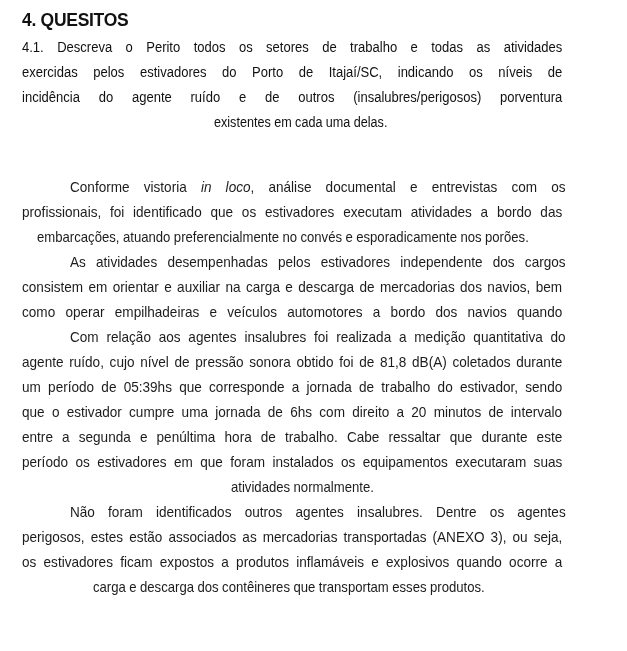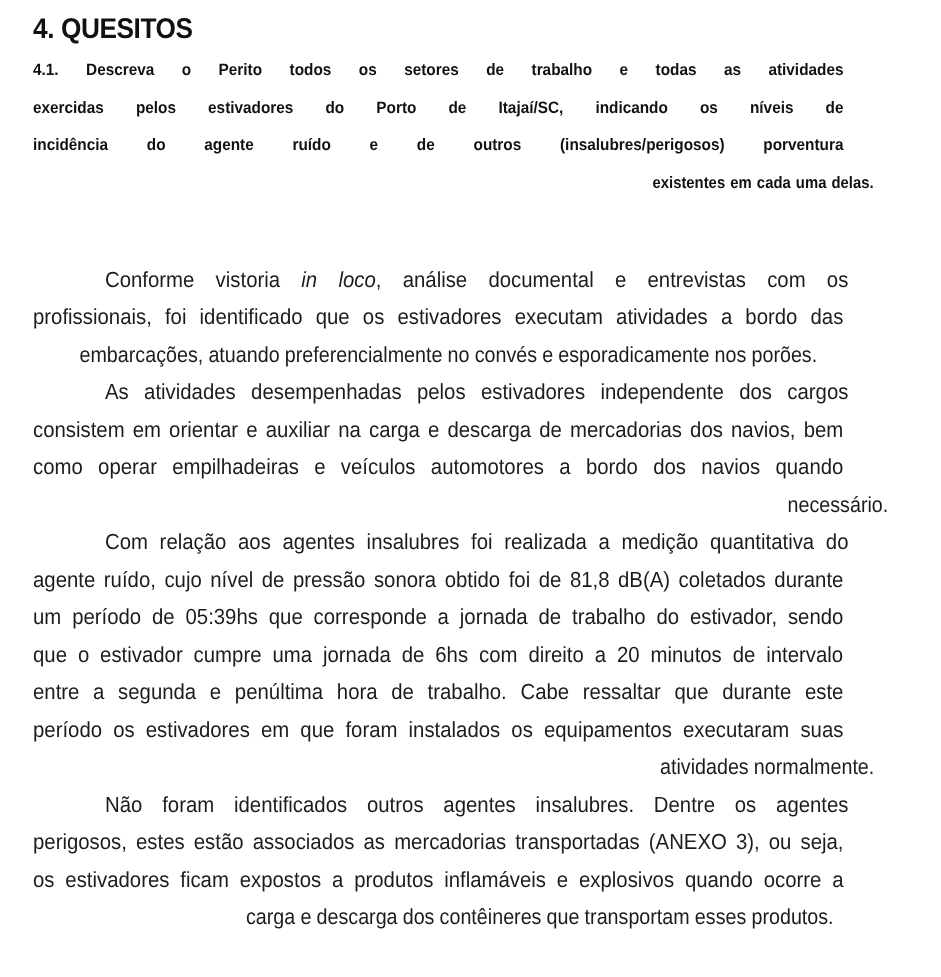--- a/index.html
+++ b/index.html
@@ -10,24 +10,24 @@
     font-family: "Liberation Sans", sans-serif; font-weight: bold;
     font-size: 19px; letter-spacing: -0.3px; color: #111;
     transform: scaleX(0.92); transform-origin: left center; white-space: nowrap;
   }
   .block { position: absolute; left: 0; width: 581px; }
   .line {
     height: 25px; line-height: 25px; white-space: nowrap; overflow: visible;
     font-family: "Liberation Sans", sans-serif; font-size: 14.6px;
     display: flex; justify-content: space-between;
   }
-  .line.last { justify-content: flex-end; gap: 0; }
+  .line.last { justify-content: center; gap: 0; }
   .line .w { display: inline-block; }
   .line.last .w { margin-right: 4px; }
-  .q .line { font-weight: bold; color: #111; font-size: 11px; }
+  .q .line { font-weight: normal; color: #111; font-size: 14px; }
   .b .line { color: #1c1c1c; }
   .line.indent { padding-left: 48px; align-items: center; }
   .inner { display: flex; justify-content: space-between; width: 100%; transform-origin: left center; }
   .line.last .inner { justify-content: flex-start; }
   .line.last .inner .w { margin-right: 3.8px; }
   .it { font-style: italic; }
 </style>
 </head>
 <body>
 
@@ -175,25 +175,20 @@
             <span class="w">e</span>
             <span class="w">veículos</span>
             <span class="w">automotores</span>
             <span class="w">a</span>
             <span class="w">bordo</span>
             <span class="w">dos</span>
             <span class="w">navios</span>
             <span class="w">quando</span>
           </div>
         </div>
-        <div class="line last">
-          <div class="inner" style="width: auto; display: inline-flex; transform: scaleX(0.9);">
-            <span class="w">necessário.</span>
-          </div>
-        </div>
       </div>
       <div>
         <div class="line indent">
           <div class="inner" style="width: 573.118px; display: flex; transform: scaleX(0.93);">
             <span class="w">Com</span>
             <span class="w">relação</span>
             <span class="w">aos</span>
             <span class="w">agentes</span>
             <span class="w">insalubres</span>
             <span class="w">foi</span>

